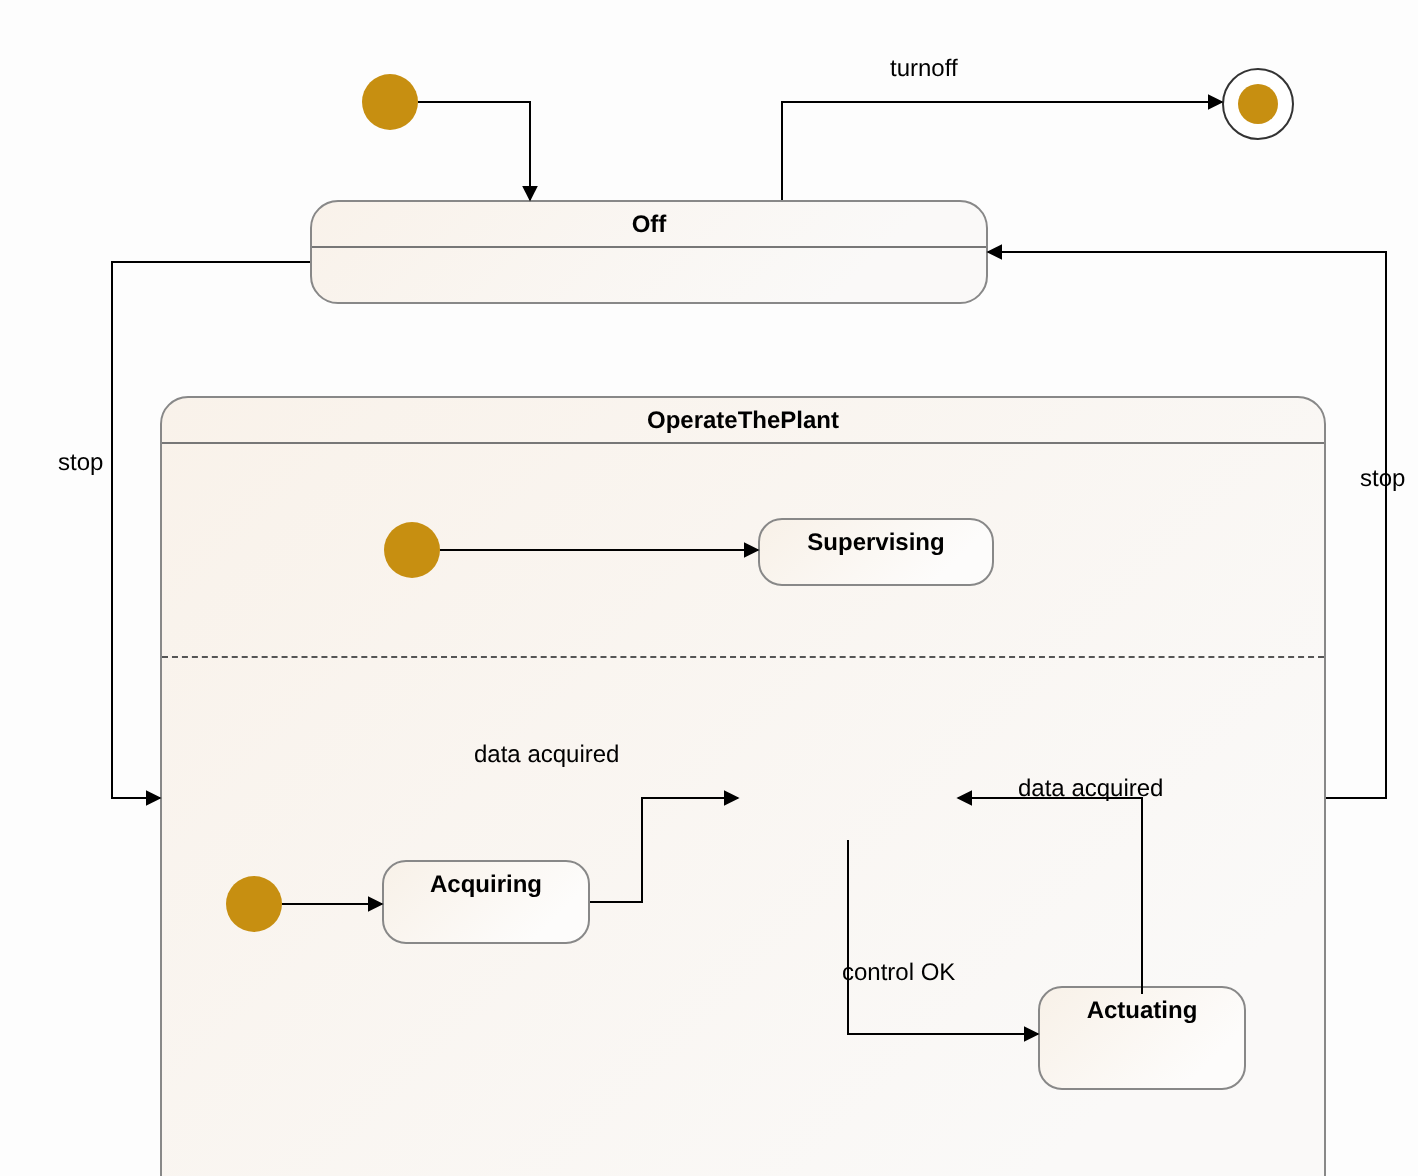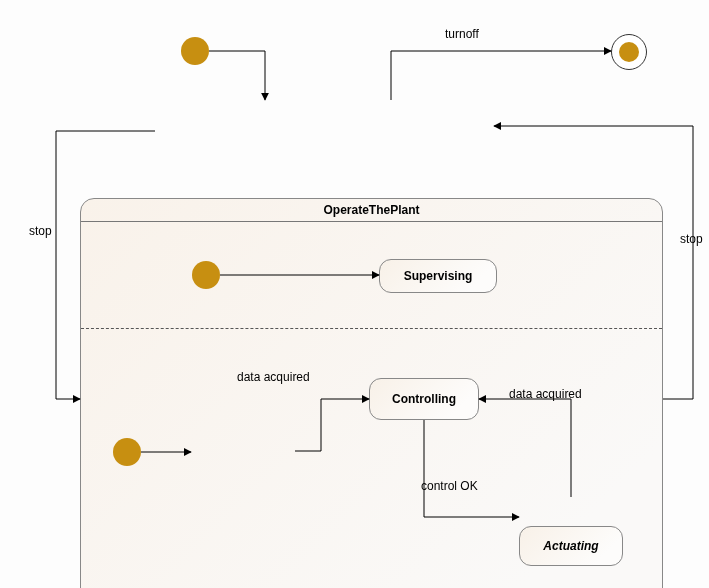--- a/index.html
+++ b/index.html
@@ -32,21 +32,21 @@
     border-bottom: 1px solid #777;
     white-space: nowrap;
   }
   .simple-state {
     position: absolute;
     border: 1px solid #888;
     border-radius: 12px;
     background: linear-gradient(135deg, #f8f1e8 0%, #fdfcfb 80%);
     box-sizing: border-box;
     display: flex;
-    align-items: center;
+    align-items: flex-start;
     justify-content: center;
     font-weight: bold;
     padding: 4px 6px;
   }
   .initial {
     position: absolute;
     width: 28px;
     height: 28px;
     background: #c78f11;
     border-radius: 50%;
@@ -90,41 +90,44 @@
 <body>
 
 <div class="canvas">
 
   <div class="initial" style="left:181px; top:37px;"></div>
 
   <div class="final-outer" style="left:611px; top:34px;">
     <div class="final-inner"></div>
   </div>
 
+  <div class="state" style="left:155px; top:100px; width:339px; height:52px;">
+    <div class="title">Off</div>
+  </div>
 
   <div class="state" style="left:80px; top:198px; width:583px; height:457px;">
     <div class="title">OperateThePlant</div>
   </div>
 
   <div class="region-sep" style="left:81px; top:328px; width:581px;"></div>
 
   <div class="initial" style="left:192px; top:261px;"></div>
 
   <div class="simple-state" style="left:379px; top:259px; width:118px; height:34px;">
     <span>Supervising</span>
   </div>
 
   <div class="initial" style="left:113px; top:438px;"></div>
 
-
-  <div class="simple-state" style="left:369px; top:378px; width:110px; height:42px;">
-    <span>Controlling</span>
+  <div class="simple-state" style="left:191px; top:430px; width:104px; height:42px;">
+    <span>Acquiring</span>
   </div>
 
-  <div class="simple-state" style="left:519px; top:526px; width:104px; height:40px;font-style:italic;">
+
+  <div class="simple-state" style="left:519px; top:493px; width:104px; height:52px;">
     <span>Actuating</span>
   </div>
 
   <div class="label" style="left:445px; top:27px;">turnoff</div>
   <div class="label" style="left:29px; top:224px;">stop</div>
   <div class="label" style="left:680px; top:232px;">stop</div>
   <div class="label" style="left:237px; top:370px;">data acquired</div>
   <div class="label" style="left:509px; top:387px;">data acquired</div>
   <div class="label" style="left:421px; top:479px;">control OK</div>
 

